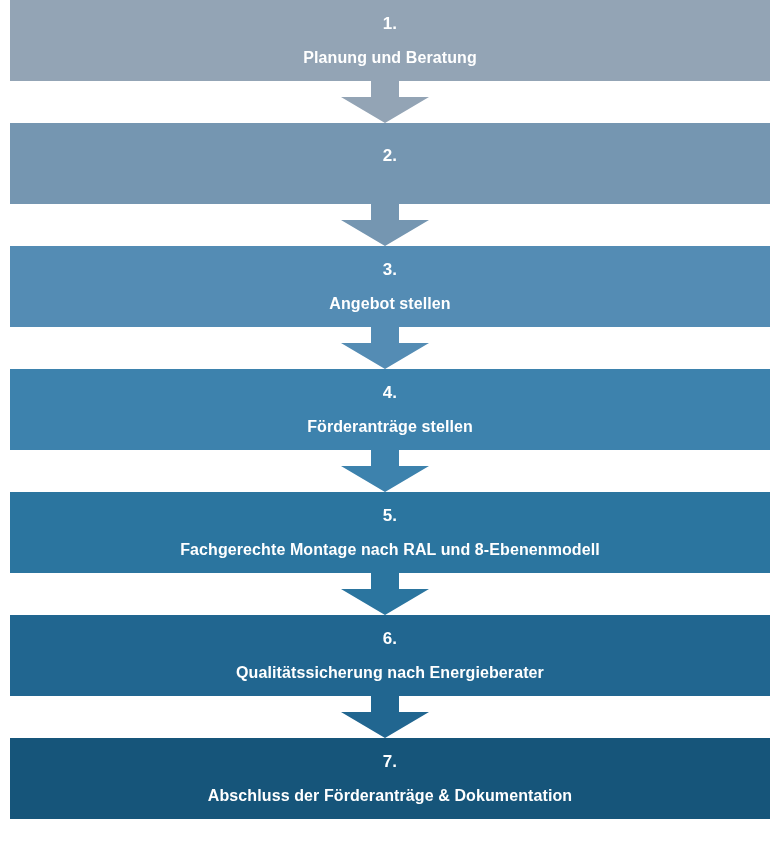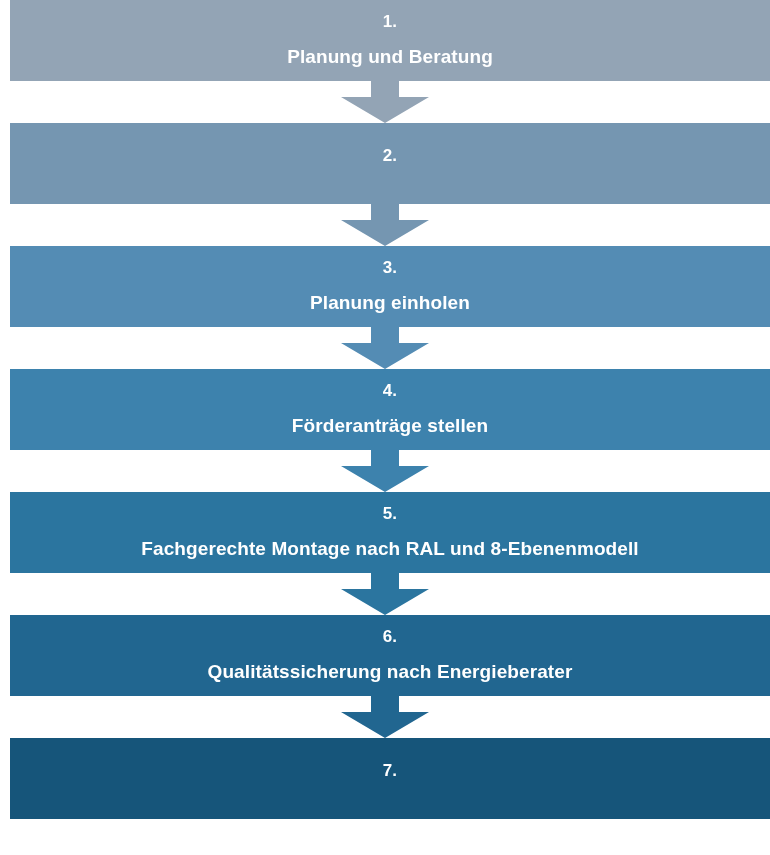--- a/index.html
+++ b/index.html
@@ -36,21 +36,21 @@
     text-align: center;
   }
   .step-number {
     font-size: 17px;
     font-weight: bold;
     line-height: 1;
     letter-spacing: 0.2px;
     margin-bottom: 17px;
   }
   .step-label {
-    font-size: 19px;
+    font-size: 16px;
     font-weight: bold;
     line-height: 1.1;
     letter-spacing: 0.1px;
     padding: 0 12px;
   }
   .arrow-wrap {
     height: 42px;
     width: 770px;
     display: flex;
     align-items: center;
@@ -88,21 +88,21 @@
         <span class="arrow">
           <svg width="88" height="42" viewBox="0 0 88 42" xmlns="http://www.w3.org/2000/svg">
             <polygon points="30,0 58,0 58,16 88,16 44,42 0,16 30,16" fill="#7596b1"></polygon>
           </svg>
         </span>
       </div>
     </div>
     <div class="step-group">
       <div class="step-box" style="background: rgb(84, 140, 180);">
         <div class="step-number">3.</div>
-        <div class="step-label">Planung einholen</div>
+        <div class="step-label">Angebot stellen</div>
       </div>
       <div class="arrow-wrap">
         <span class="arrow">
           <svg width="88" height="42" viewBox="0 0 88 42" xmlns="http://www.w3.org/2000/svg">
             <polygon points="30,0 58,0 58,16 88,16 44,42 0,16 30,16" fill="#548cb4"></polygon>
           </svg>
         </span>
       </div>
     </div>
     <div class="step-group">
@@ -140,15 +140,16 @@
         <span class="arrow">
           <svg width="88" height="42" viewBox="0 0 88 42" xmlns="http://www.w3.org/2000/svg">
             <polygon points="30,0 58,0 58,16 88,16 44,42 0,16 30,16" fill="#216690"></polygon>
           </svg>
         </span>
       </div>
     </div>
     <div class="step-group">
       <div class="step-box" style="background: rgb(22, 85, 122);">
         <div class="step-number">7.</div>
+        <div class="step-label">Abschluss der Förderanträge &amp; Dokumentation</div>
       </div>
     </div>
   </div>
 
 </body></html>

